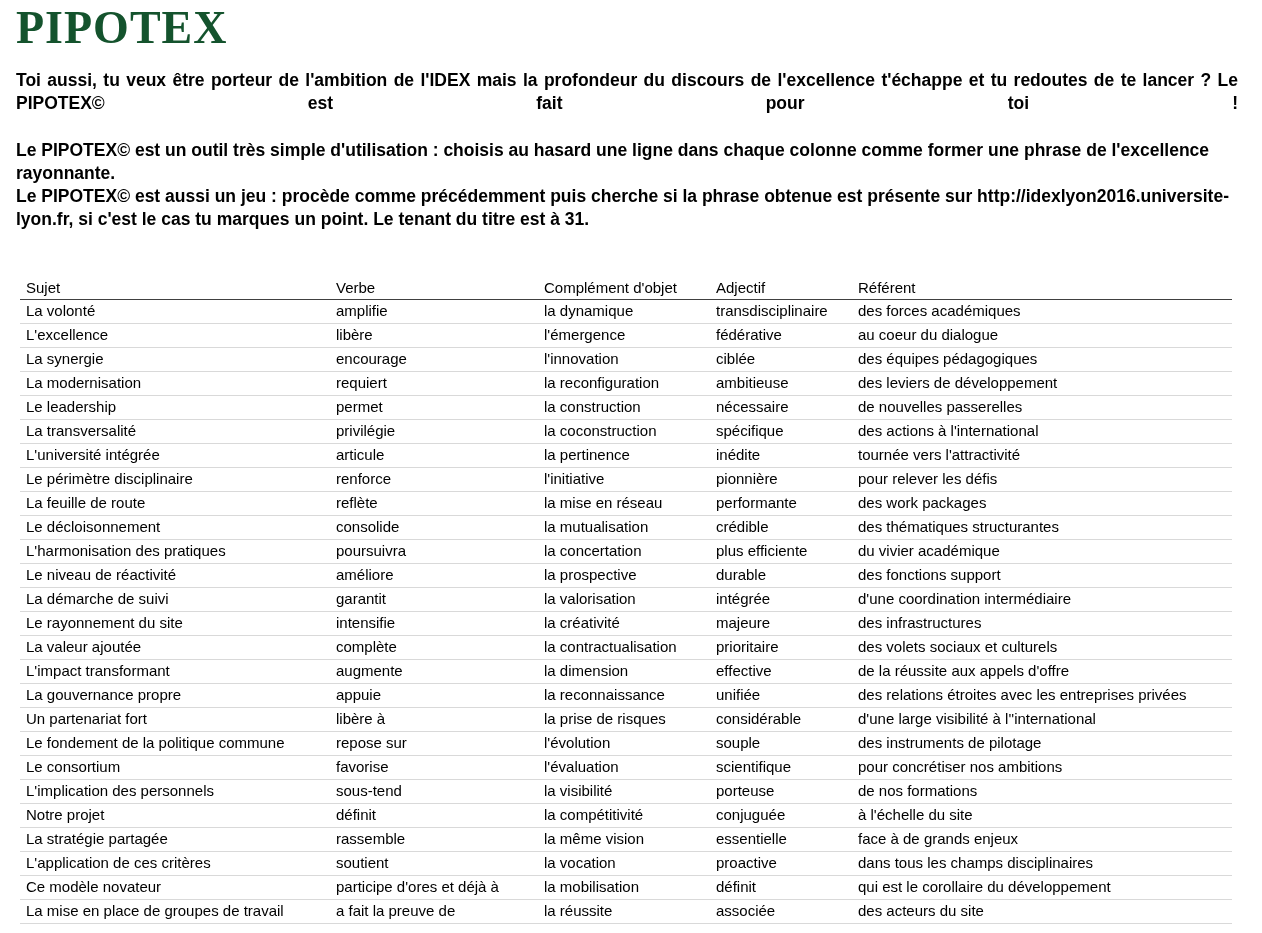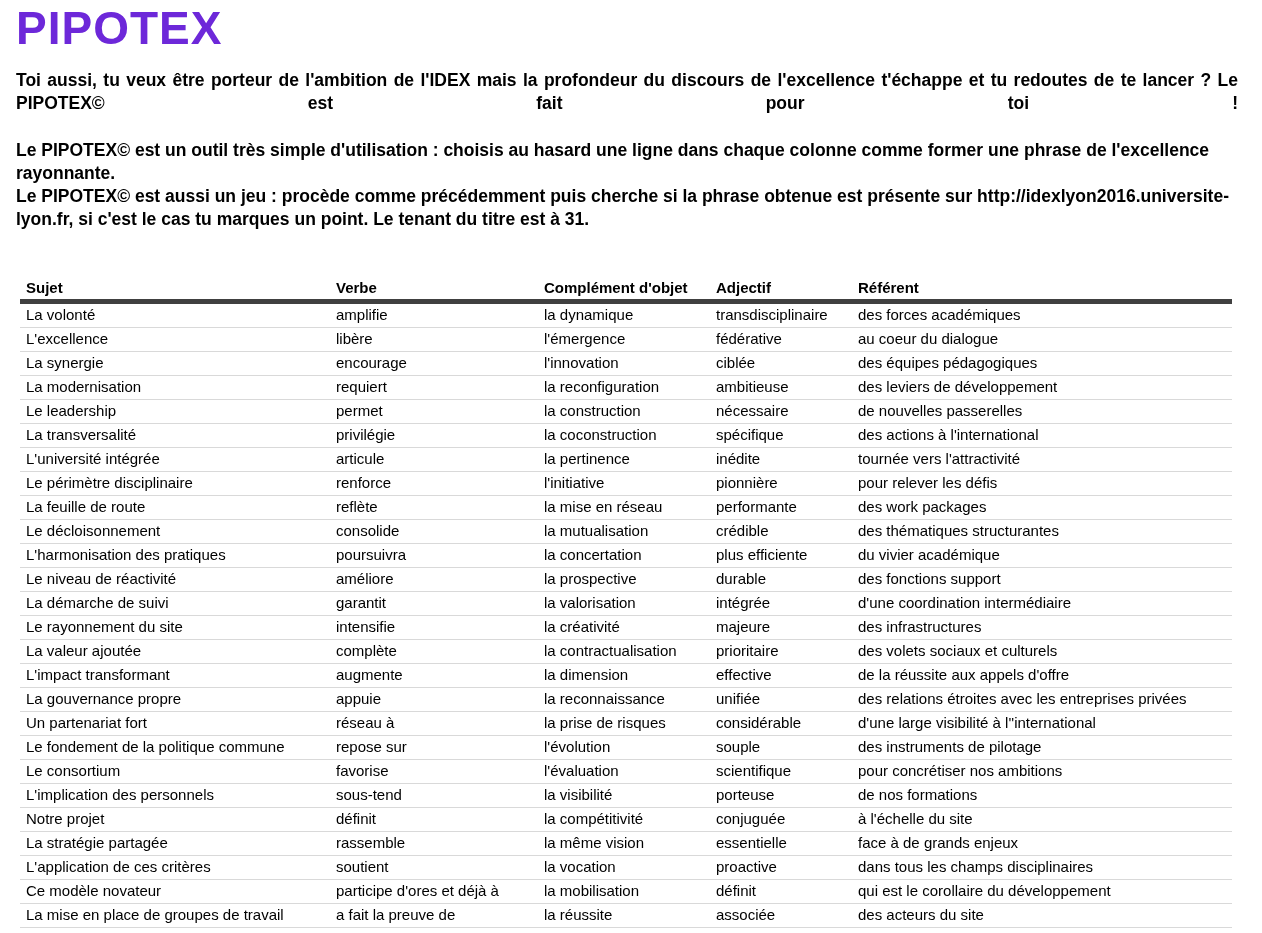--- a/index.html
+++ b/index.html
@@ -17,25 +17,25 @@
   .page {
     position: relative;
     width: 1262px;
     height: 933px;
     box-sizing: border-box;
     padding: 0 16px;
   }
   .title {
     font-size: 46px;
     font-weight: bold;
-    color: #6d28d9;
+    color: #14532d;
     letter-spacing: 1px;
     margin: 4px 0 10px 0;
     line-height: 1.05;
-    font-family: Liberation Sans, sans-serif;
+    font-family: Liberation Serif, serif;
   }
   .intro {
     font-size: 17.5px;
     font-weight: bold;
     line-height: 1.32;
     color: #000;
     max-width: 1222px;
   }
   .intro p {
     margin: 0 0 0 0;
@@ -63,23 +63,23 @@
   table.grid th, table.grid td {
     border-top: 1px solid #d9d9d9;
     border-bottom: 1px solid #d9d9d9;
     padding: 2px 4px 2px 6px;
     text-align: left;
     vertical-align: top;
     white-space: nowrap;
     overflow: hidden;
   }
   table.grid thead th {
-    font-weight: bold;
+    font-weight: normal;
     border-top: none;
-    border-bottom: 5px solid #404040;
+    border-bottom: 1px solid #404040;
     padding-bottom: 3px;
   }
   table.grid tbody tr td {
     height: 19px;
   }
   col.c0 { width: 310px; }
   col.c1 { width: 208px; }
   col.c2 { width: 172px; }
   col.c3 { width: 142px; }
   col.c4 { width: 380px; }
@@ -231,21 +231,21 @@
         </tr>
         <tr>
           <td>La gouvernance propre</td>
           <td>appuie</td>
           <td>la reconnaissance</td>
           <td>unifiée</td>
           <td>des relations étroites avec les entreprises privées</td>
         </tr>
         <tr>
           <td>Un partenariat fort</td>
-          <td>réseau à</td>
+          <td>libère à</td>
           <td>la prise de risques</td>
           <td>considérable</td>
           <td>d'une large visibilité à l''international</td>
         </tr>
         <tr>
           <td>Le fondement de la politique commune</td>
           <td>repose sur</td>
           <td>l'évolution</td>
           <td>souple</td>
           <td>des instruments de pilotage</td>

